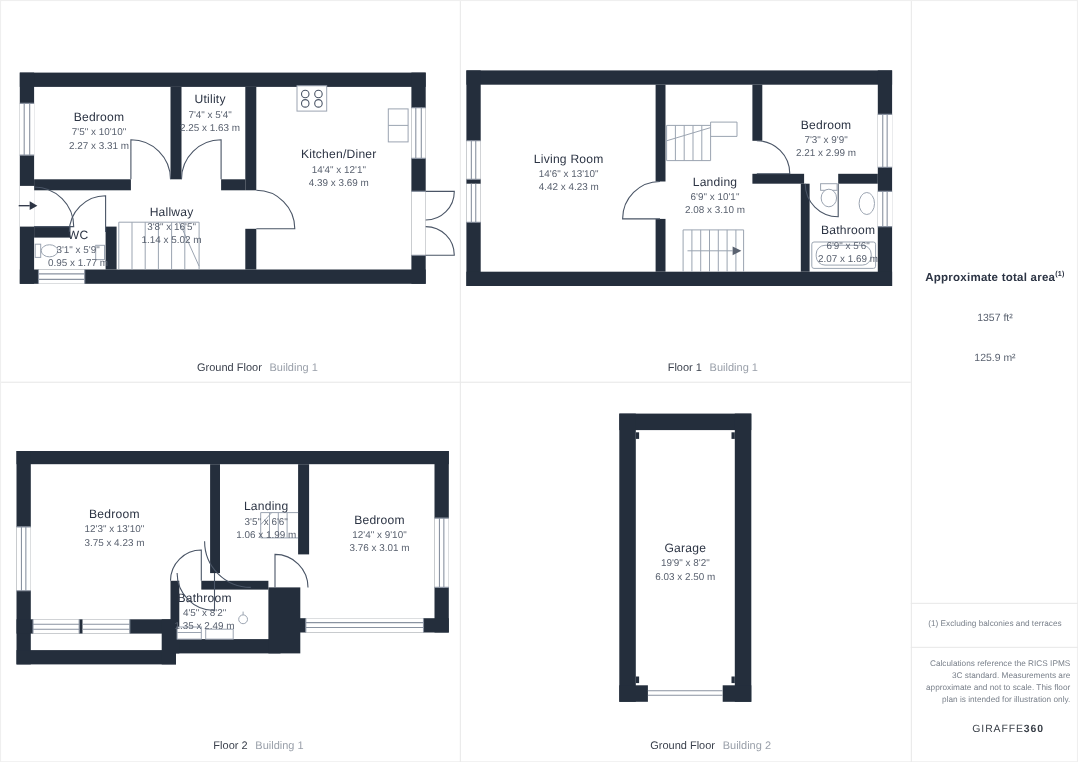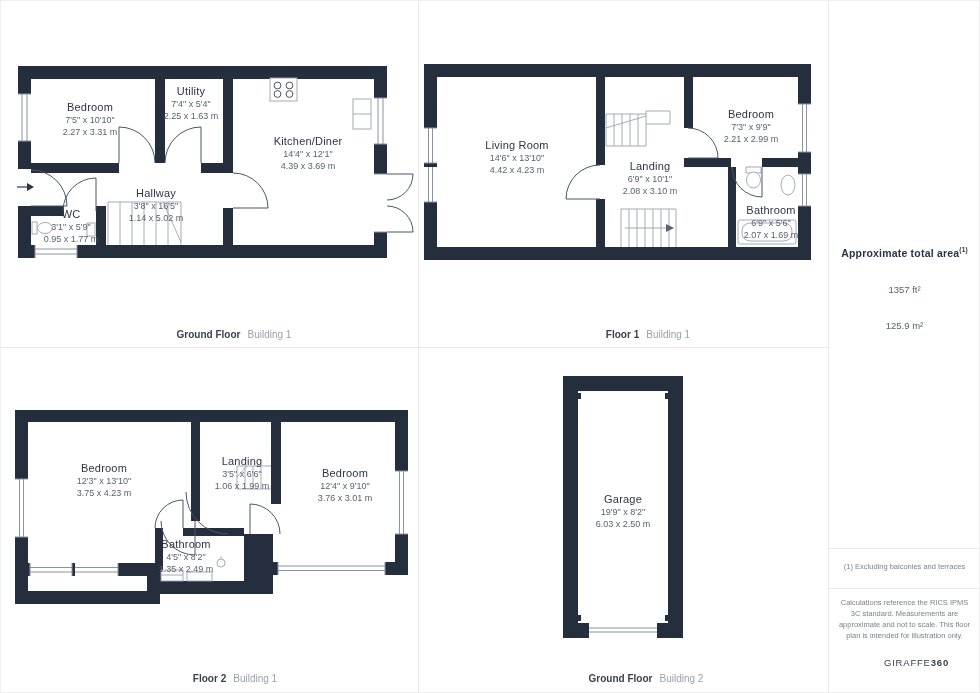--- a/index.html
+++ b/index.html
@@ -16,29 +16,29 @@
   .arc{stroke:var(--door,#4a5566);stroke-width:1;fill:none;}
   .lite{stroke:var(--fixture,#9aa3b0);stroke-width:0.9;fill:none;}
   .litef{stroke:var(--fixture,#9aa3b0);stroke-width:0.9;fill:#ffffff;}
   .hob{stroke:var(--door,#4a5566);stroke-width:1;fill:none;}
   .arrowfill{fill:var(--room_name,#2c3444);}
   .stairarrow{fill:#5a6270;}
   .room-label{position:absolute;transform:translateX(-50%);text-align:center;white-space:nowrap;z-index:5;}
   .rn{font-size:11px;line-height:13px;font-weight:400;letter-spacing:.2px;color:var(--room_name,#2c3444);}
   .rd{font-size:9px;line-height:12px;color:var(--room_dim,#5a6270);}
   .caption{position:absolute;transform:translateX(-50%);white-space:nowrap;font-size:10px;line-height:13px;}
-  .cap-floor{font-weight:700;color:var(--caption_strong,#3b414d);padding-left:48px;}
+  .cap-floor{font-weight:400;color:var(--caption_strong,#3b414d);padding-left:48px;}
   .cap-build{color:var(--caption_muted,#9aa0aa);margin-left:7px;}
   .summary{position:absolute;left:827px;top:245px;width:153px;text-align:center;}
   .sum-title{font-size:10.5px;font-weight:700;color:var(--room_name,#2c3444);letter-spacing:.2px;}
   .sum-title sup{font-size:6.5px;font-weight:700;}
   .sum-val{font-size:9.5px;color:var(--room_dim,#5a6270);margin-top:25px;}
   .note{position:absolute;left:827px;width:153px;text-align:center;color:var(--note,#7b828c);}
   .note1{top:561px;font-size:7.5px;line-height:10px;}
-  .note2{top:596px;font-size:7.5px;line-height:11px;padding:0 8px;box-sizing:border-box;}
+  .note2{top:596px;font-size:7.5px;line-height:11px;padding:0 8px;box-sizing:border-box;text-align:right;}
   .logo{position:absolute;left:827px;top:656px;width:177px;text-align:center;font-size:9.5px;letter-spacing:.8px;color:#3a4049;}
   .logo-brand{font-weight:400;}
   .logo-suffix{font-weight:700;}
 </style>
 </head>
 <body>
 
 <div class="stage">
 
   <div class="divider" style="left:417px;top:0;width:1px;height:693px"></div>

